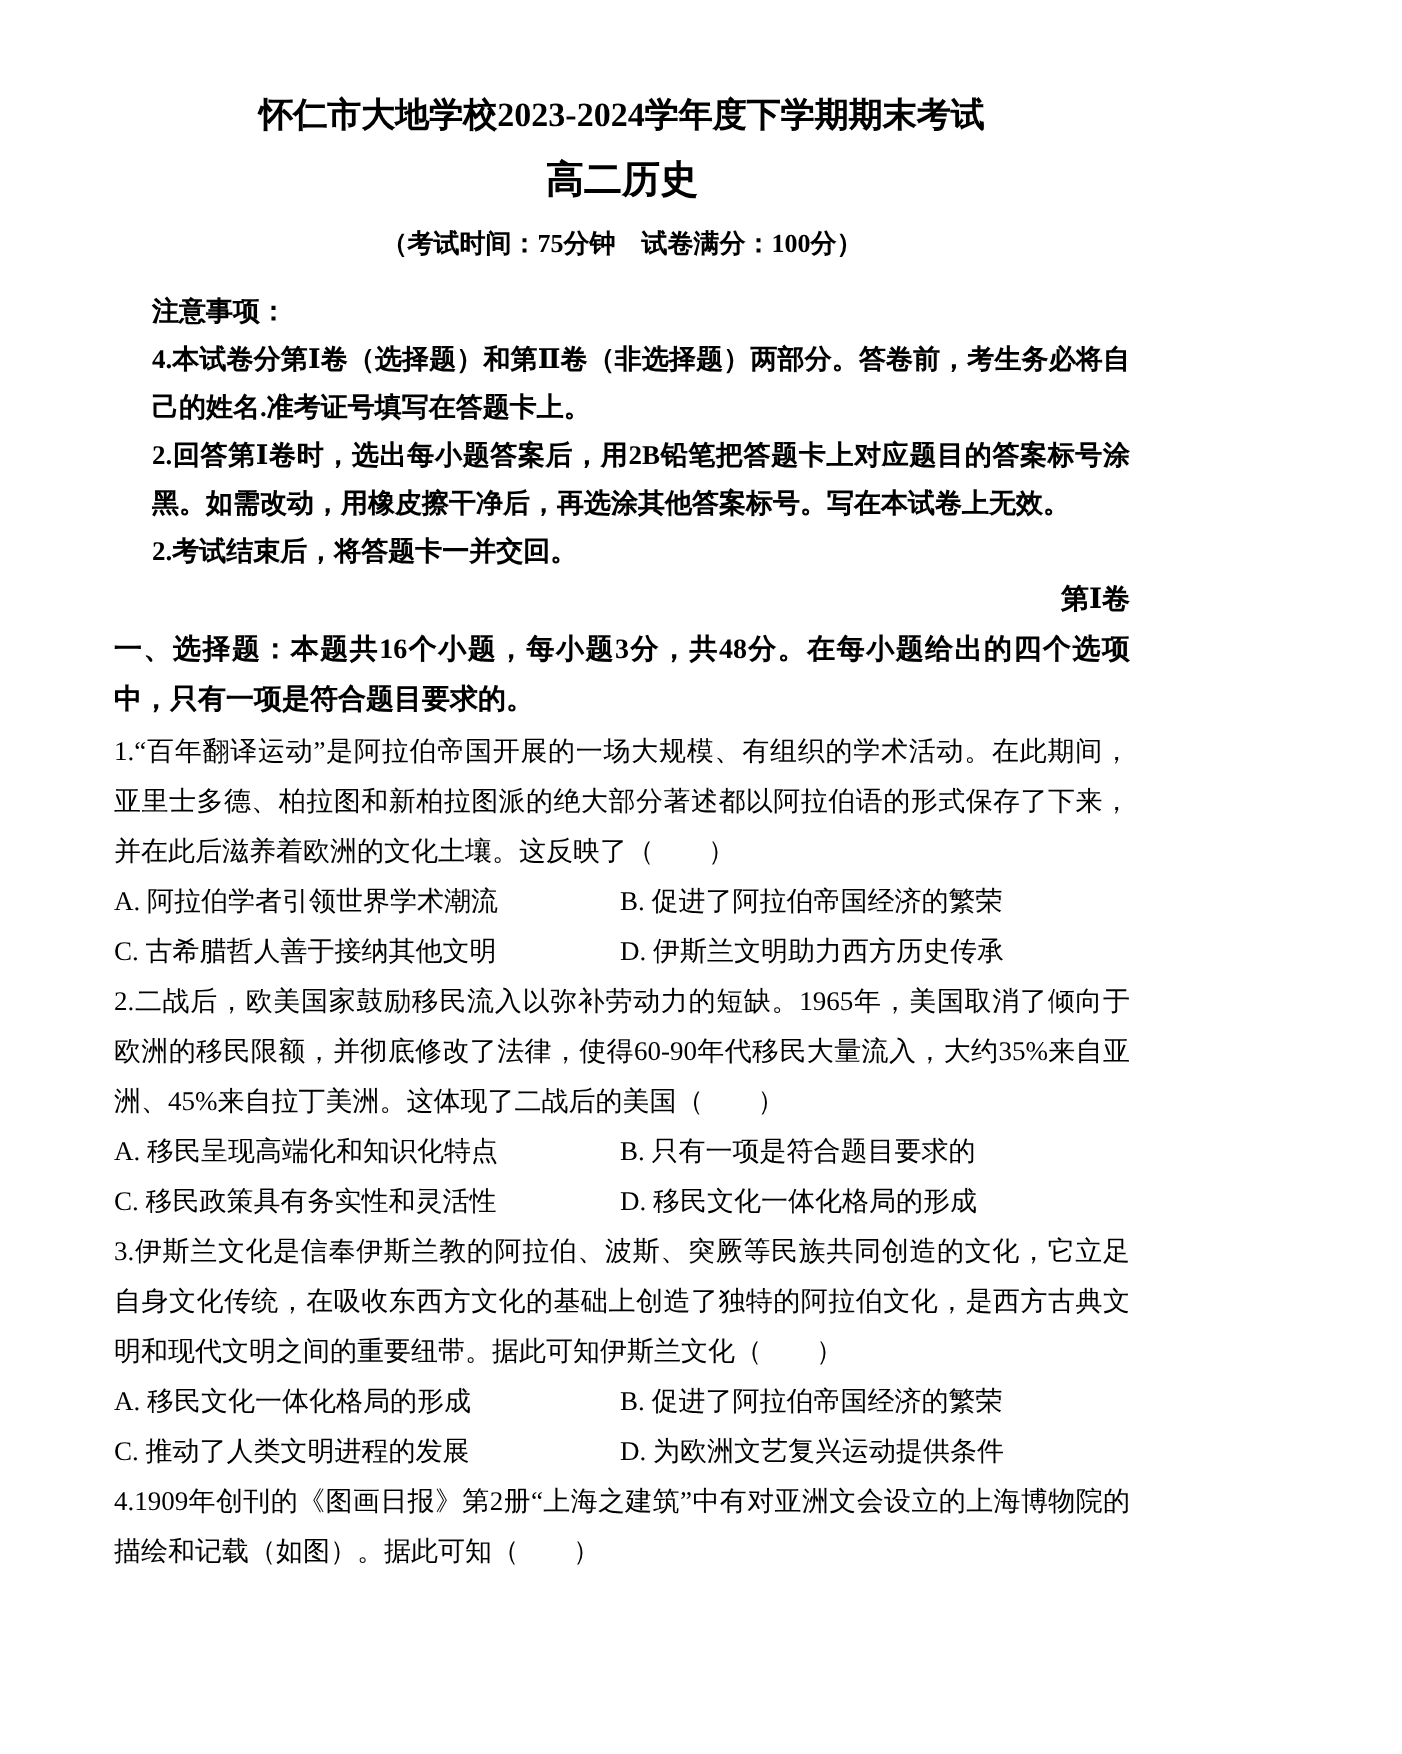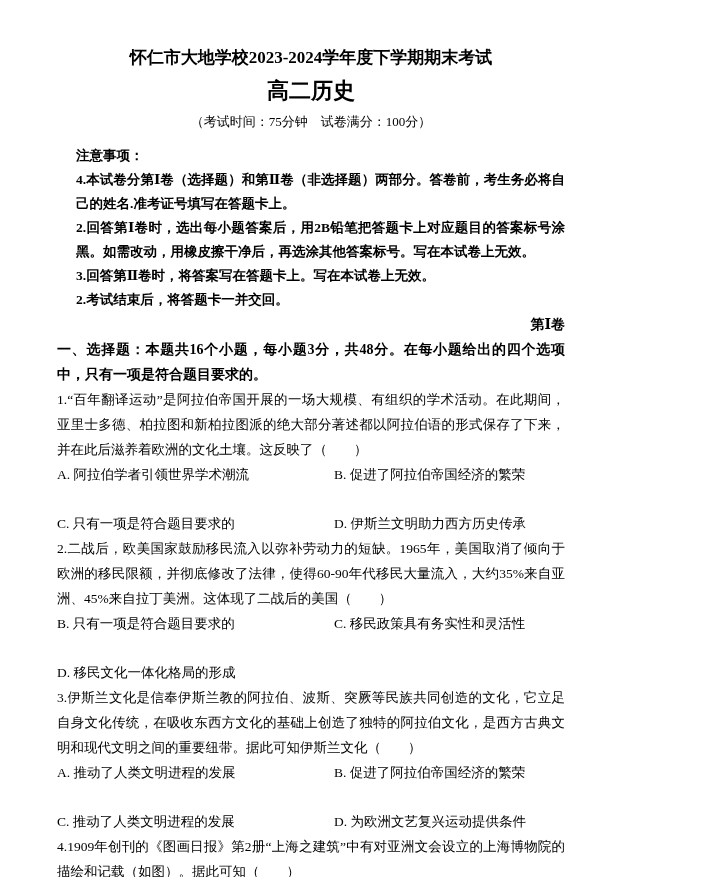--- a/index.html
+++ b/index.html
@@ -24,29 +24,29 @@
   }
   .title {
     margin: 0;
     font-size: 17px;
     font-weight: bold;
     text-align: center;
     line-height: 20px;
   }
   .subtitle {
     margin: 13px 0 0 0;
-    font-size: 22px;
+    font-size: 19px;
     font-weight: bold;
     text-align: center;
     line-height: 20px;
   }
   .exam-info {
     margin: 12px 0 0 0;
     font-size: 13px;
-    font-weight: normal;
+    font-weight: bold;
     text-align: center;
     line-height: 18px;
   }
   .notice {
     margin-top: 13px;
     font-size: 13.5px;
     font-weight: bold;
     line-height: 24px;
     margin-left: 19px;
   }
@@ -73,69 +73,68 @@
     font-weight: normal;
     line-height: 25px;
   }
   .stem {
     margin: 0;
     text-align: justify;
   }
   .options {
     display: grid;
     grid-template-columns: 253px 1fr;
-    gap: 24px;
   }
   .option {
     white-space: nowrap;
   }
 </style>
 </head>
 <body>
 
 <div class="page">
 
   <h1 class="title">怀仁市大地学校2023-2024学年度下学期期末考试</h1>
   <h2 class="subtitle">高二历史</h2>
   <p class="exam-info">（考试时间：75分钟　试卷满分：100分）</p>
 
   <div class="notice">
     <p>注意事项：</p>
     <p>4.本试卷分第Ⅰ卷（选择题）和第Ⅱ卷（非选择题）两部分。答卷前，考生务必将自己的姓名.准考证号填写在答题卡上。</p>
     <p>2.回答第Ⅰ卷时，选出每小题答案后，用2B铅笔把答题卡上对应题目的答案标号涂黑。如需改动，用橡皮擦干净后，再选涂其他答案标号。写在本试卷上无效。</p>
-    <p>3.回答第Ⅱ卷时，将答案写在答题卡上。写在本试卷上无效。</p>
     <p>2.考试结束后，将答题卡一并交回。</p>
   </div>
 
   <p class="section-heading">第Ⅰ卷</p>
   <p class="intro">一、选择题：本题共16个小题，每小题3分，共48分。在每小题给出的四个选项中，只有一项是符合题目要求的。</p>
 
   <div class="question">
     <p class="stem">1.“百年翻译运动”是阿拉伯帝国开展的一场大规模、有组织的学术活动。在此期间，亚里士多德、柏拉图和新柏拉图派的绝大部分著述都以阿拉伯语的形式保存了下来，并在此后滋养着欧洲的文化土壤。这反映了（　　）</p>
     <div class="options">
       <span class="option">A. 阿拉伯学者引领世界学术潮流</span>
       <span class="option">B. 促进了阿拉伯帝国经济的繁荣</span>
-      <span class="option">C. 只有一项是符合题目要求的</span>
+      <span class="option">C. 古希腊哲人善于接纳其他文明</span>
       <span class="option">D. 伊斯兰文明助力西方历史传承</span>
     </div>
   </div>
 
   <div class="question">
     <p class="stem">2.二战后，欧美国家鼓励移民流入以弥补劳动力的短缺。1965年，美国取消了倾向于欧洲的移民限额，并彻底修改了法律，使得60-90年代移民大量流入，大约35%来自亚洲、45%来自拉丁美洲。这体现了二战后的美国（　　）</p>
     <div class="options">
+      <span class="option">A. 移民呈现高端化和知识化特点</span>
       <span class="option">B. 只有一项是符合题目要求的</span>
       <span class="option">C. 移民政策具有务实性和灵活性</span>
       <span class="option">D. 移民文化一体化格局的形成</span>
     </div>
   </div>
 
   <div class="question">
     <p class="stem">3.伊斯兰文化是信奉伊斯兰教的阿拉伯、波斯、突厥等民族共同创造的文化，它立足自身文化传统，在吸收东西方文化的基础上创造了独特的阿拉伯文化，是西方古典文明和现代文明之间的重要纽带。据此可知伊斯兰文化（　　）</p>
     <div class="options">
-      <span class="option">A. 推动了人类文明进程的发展</span>
+      <span class="option">A. 移民文化一体化格局的形成</span>
       <span class="option">B. 促进了阿拉伯帝国经济的繁荣</span>
       <span class="option">C. 推动了人类文明进程的发展</span>
       <span class="option">D. 为欧洲文艺复兴运动提供条件</span>
     </div>
   </div>
 
   <div class="question">
     <p class="stem">4.1909年创刊的《图画日报》第2册“上海之建筑”中有对亚洲文会设立的上海博物院的描绘和记载（如图）。据此可知（　　）</p>
   </div>
 

